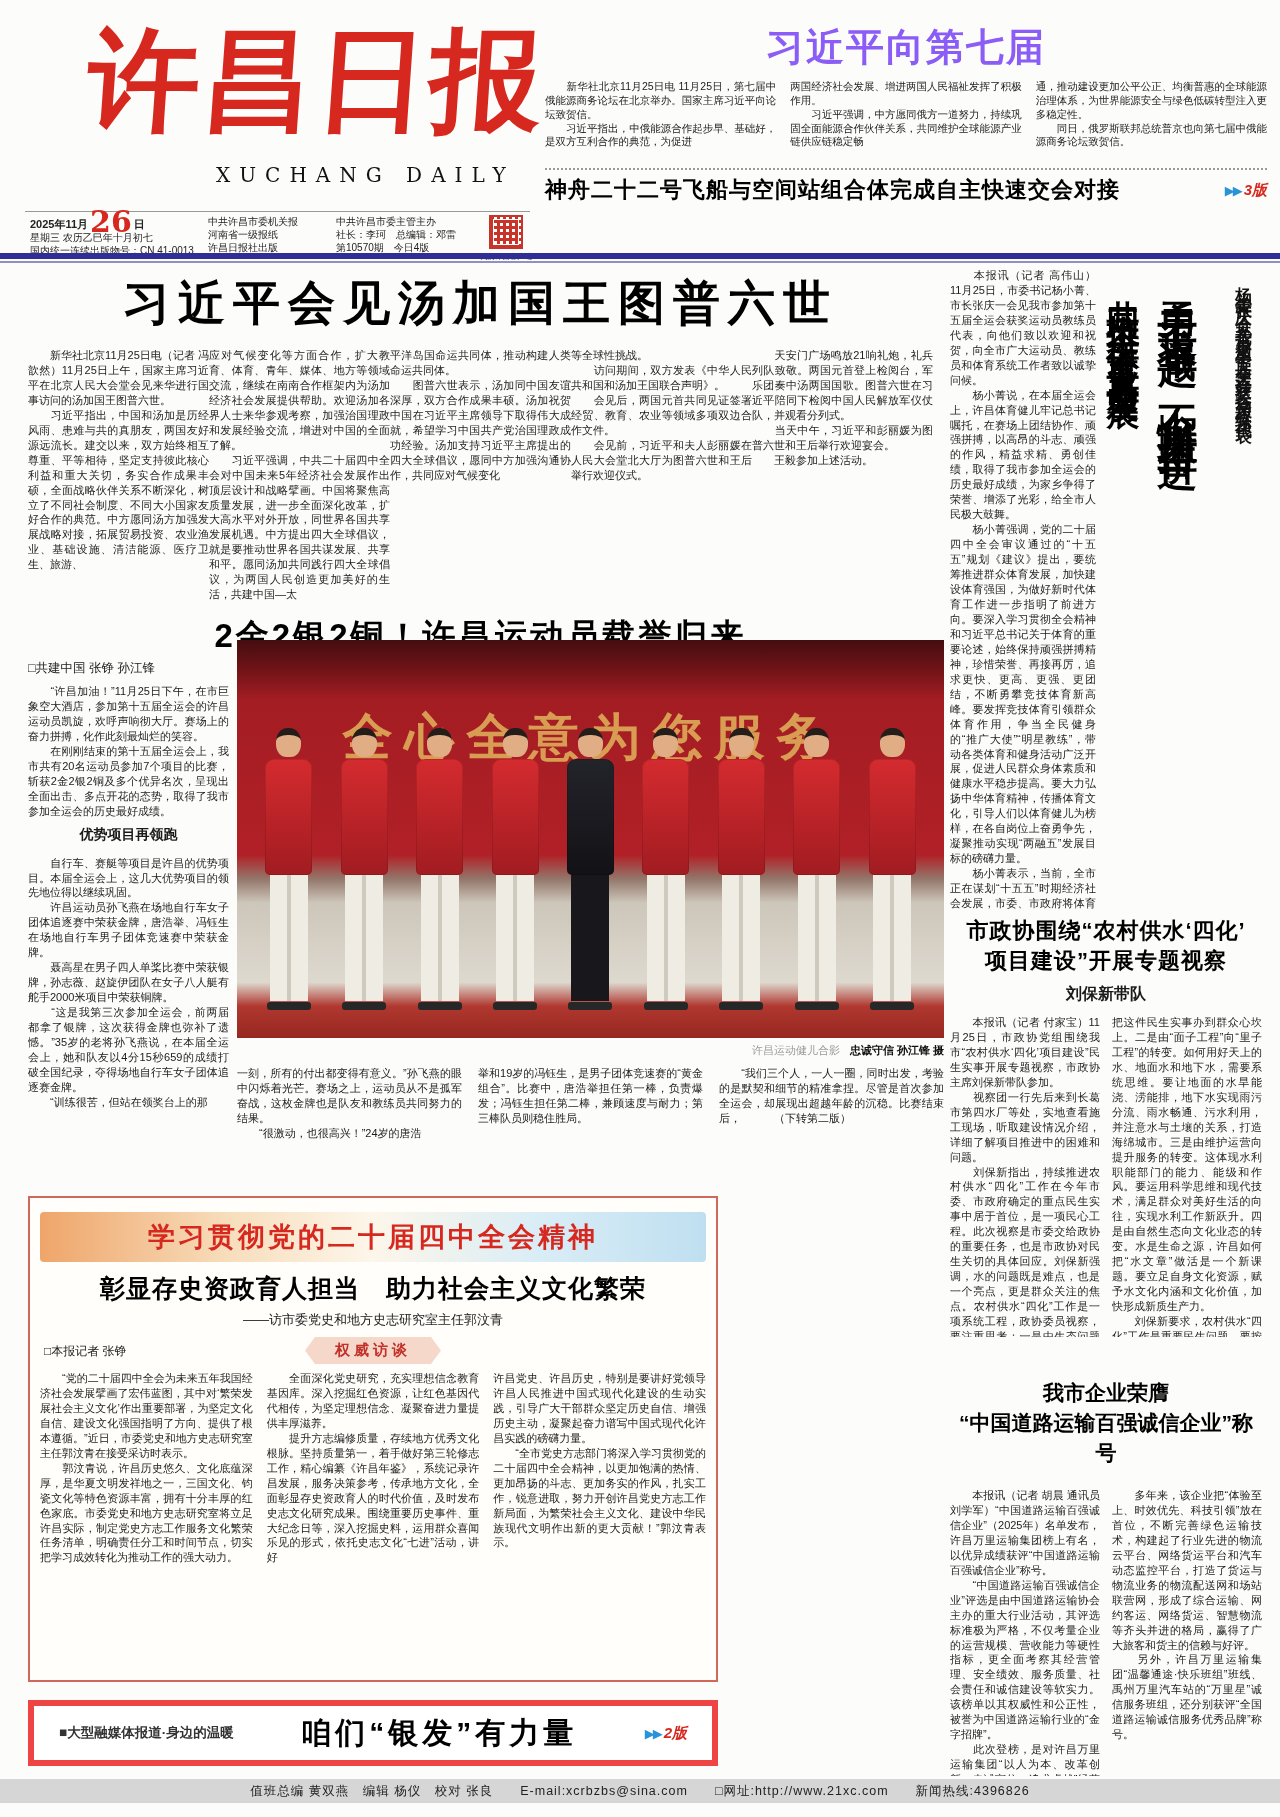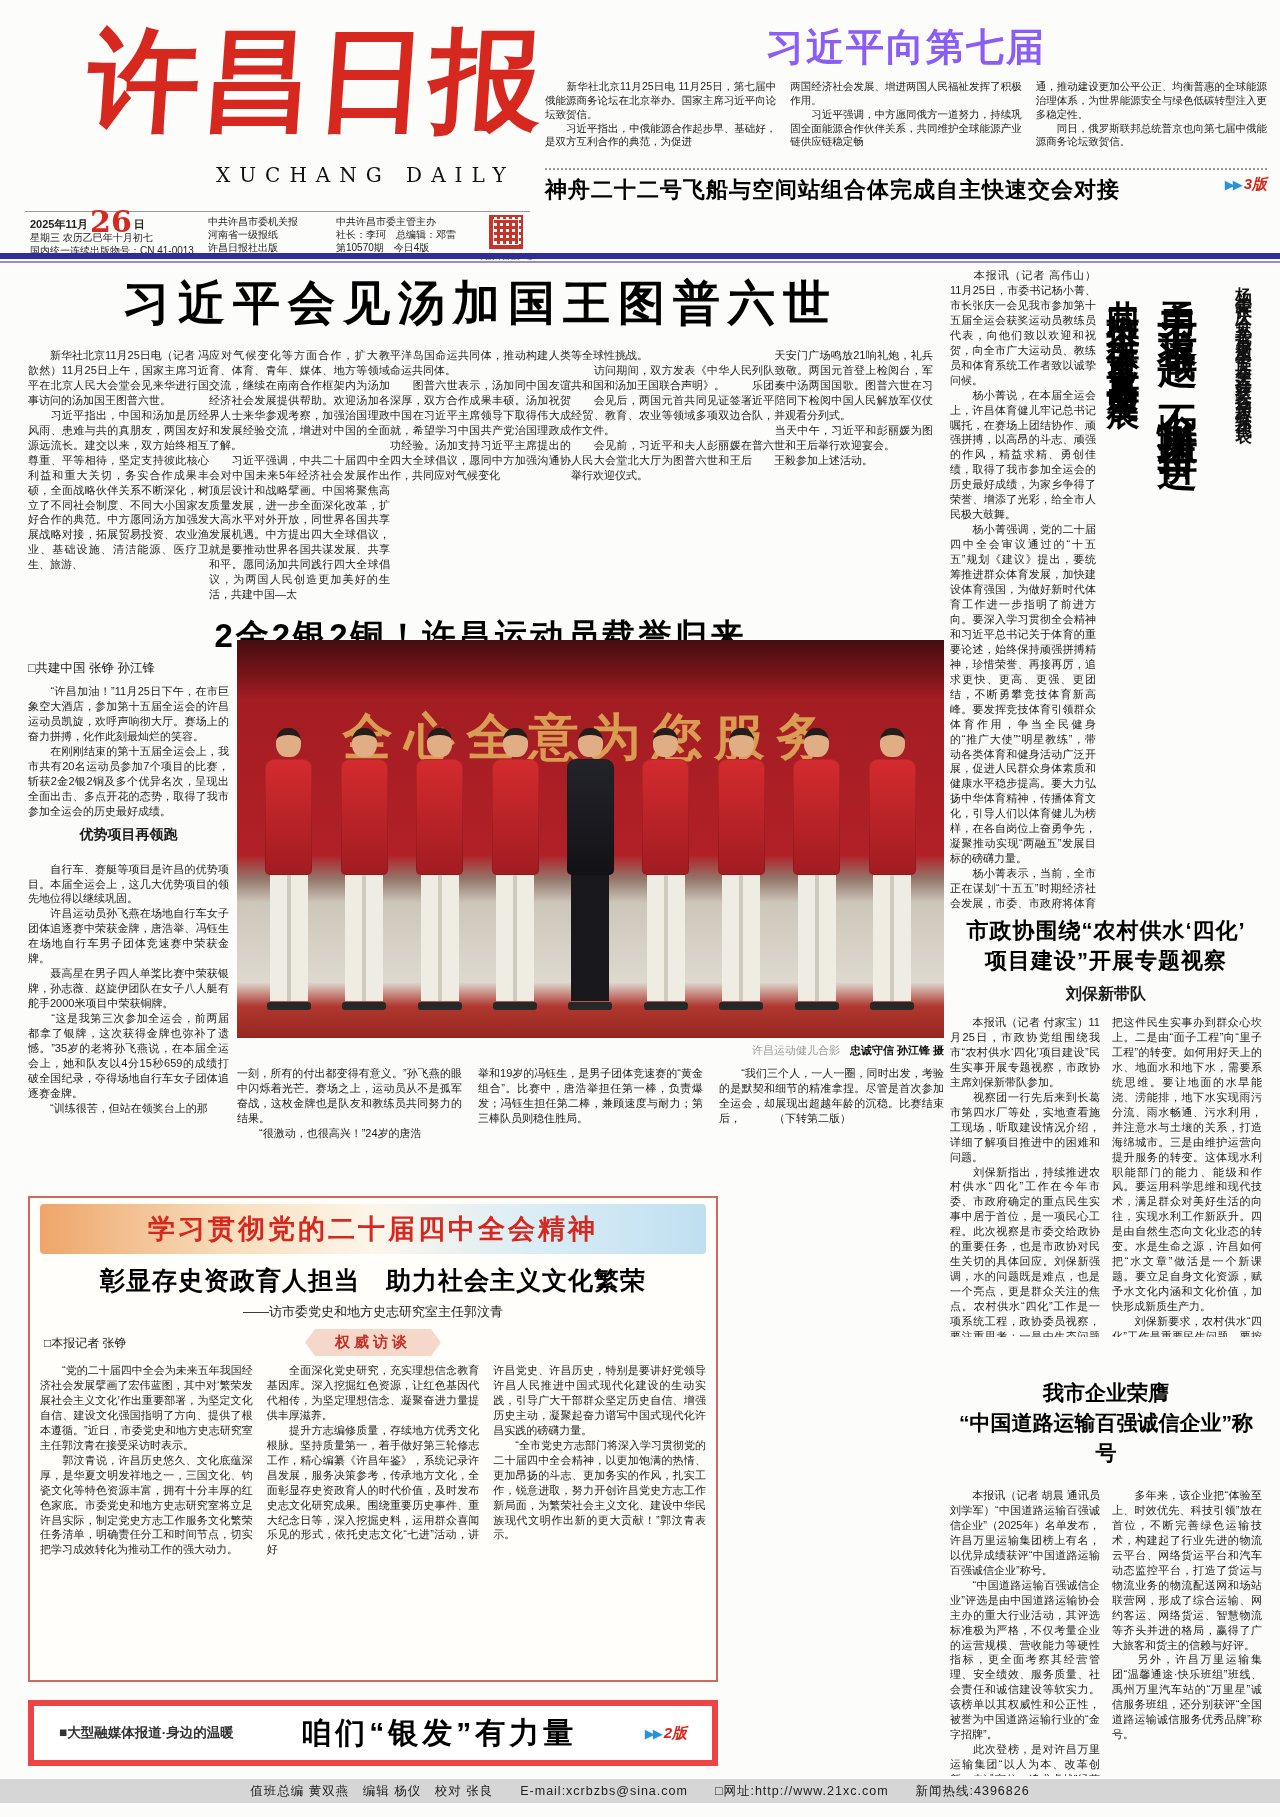--- a/index.html
+++ b/index.html
@@ -20,21 +20,21 @@
       repeating-linear-gradient(90deg,#c8342a 0 3px,#fff 3px 6px);
       border:2px solid #c8342a;outline:1px solid #fff;outline-offset:-5px}
   .qr-caption{font-size:7.5px;color:#444;margin-top:1px;white-space:nowrap}
 
   
   .top-article{position:absolute;left:545px;top:24px;width:722px}
   .ta-h{font-size:38px;font-weight:900;text-align:center;line-height:46px;color:#8b5cf6;letter-spacing:2px}
   .ta-cols{display:flex;gap:14px;margin-top:10px;height:82px;overflow:hidden}
   .ta-cols>div{flex:1;font-size:10.5px;line-height:1.32;text-align:justify;white-space:pre-line}
   .dotted{border-top:2px dotted #9a9a9a;margin-top:6px}
-  .shenzhou{display:flex;align-items:flex-start;justify-content:space-between;margin-top:5px}
+  .shenzhou{display:flex;align-items:center;justify-content:space-between;margin-top:5px}
   .sz-text{font-size:22px;font-weight:900;letter-spacing:1px;color:#000}
   .pageref .arrows{color:#2893d8;font-size:13px;letter-spacing:-2px;margin-right:3px}
   .pageref .pnum{color:#d6281e;font-size:15px;font-style:italic;font-weight:bold}
 
   
   .blue-rule{position:absolute;left:0;top:253px;width:1280px;height:6px;background:#2e2e94}
   .blue-rule2{position:absolute;left:0;top:261px;width:1280px;height:2px;background:#9090c8}
 
   
   .body-txt{font-size:11px;line-height:1.36;text-align:justify;white-space:pre-line;overflow:hidden;color:#1c1c1c}
@@ -48,21 +48,21 @@
   .yang-body{position:absolute;left:950px;top:268px;width:146px;height:644px}
   .yang-vhead{position:absolute;left:1100px;top:270px;height:642px;writing-mode:vertical-rl;text-orientation:upright;font-weight:900;color:#000}
   .yang-vhead .vl1{font-size:40px;letter-spacing:9px;padding-left:6px}
   .yang-vhead .vl2{font-size:33px;letter-spacing:7px;padding-top:4px}
   .yang-kicker{position:absolute;left:1233px;top:274px;height:636px;writing-mode:vertical-rl;text-orientation:upright;font-size:16.5px;letter-spacing:5px;font-weight:bold;color:#111}
 
   
   .sports-head{position:absolute;left:28px;top:614px;width:905px;text-align:center;font-size:33px;font-weight:900;letter-spacing:3px;color:#000;white-space:nowrap}
   .sports-byline{position:absolute;left:28px;top:660px;font-size:12.5px;color:#222}
   .sports-left{position:absolute;left:28px;top:684px;width:201px;height:506px;overflow:hidden}
-  .sports-left .sub{font-size:14px;font-weight:bold;text-align:center;margin:7px 0 18px}
+  .sports-left .sub{font-size:14px;font-weight:bold;text-align:center;margin:7px 0 12px}
   .photo{position:absolute;left:237px;top:640px;width:707px;height:398px;overflow:hidden;
     background:linear-gradient(180deg,#450d10 0%,#6d1317 7%,#a31d23 15%,#b12026 54%,#93766a 60%,#cdc6ba 66%,#ded9cf 86%,#b03830 92%,#96271f 100%)}
   .photo-banner{position:absolute;left:0;right:0;top:64px;text-align:center;font-size:50px;font-weight:bold;color:#e2b35c;letter-spacing:12px;opacity:.85;filter:blur(.6px);white-space:nowrap}
   .crowd{position:absolute;inset:0;display:flex;justify-content:space-around;align-items:flex-end;padding:0 14px 28px}
   .figure{display:flex;flex-direction:column;align-items:center;width:58px}
   .f-head{width:25px;height:29px;background:#e0ad85;border-radius:46% 46% 42% 42%;border-top:7px solid #241d1a}
   .f-torso{width:47px;height:116px;background:linear-gradient(180deg,#d42b2f,#a11c21);border-radius:9px 9px 5px 5px;margin-top:2px;box-shadow:inset 0 0 0 1px rgba(0,0,0,.12)}
   .f-legs{width:38px;height:126px;background:linear-gradient(90deg,#efece4 0 45%,#cfcabe 45% 55%,#efece4 55% 100%)}
   .f-feet{width:44px;height:8px;background:#272727;border-radius:3px;margin-top:1px}
   .figure.suit .f-torso{background:linear-gradient(180deg,#23232a,#121216)}
@@ -80,21 +80,21 @@
   .zx-cols{display:flex;gap:12px;height:322px;overflow:hidden}
   .zx-cols>div{flex:1}
 
   
   .qy{position:absolute;left:950px;top:1378px;width:312px}
   .qy-h{font-size:21px;font-weight:900;text-align:center;line-height:30px;color:#000}
   .qy-cols{display:flex;gap:12px;margin-top:20px;height:288px;overflow:hidden}
   .qy-cols>div{flex:1}
 
   
-  .redbox{position:absolute;left:28px;top:1196px;width:690px;height:486px;border:2px solid #d0695b;background:#fffefb;padding:6px 10px 8px}
+  .redbox{position:absolute;left:28px;top:1196px;width:690px;height:486px;border:2px solid #d0695b;background:#fffefb;padding:14px 10px 8px}
   .rb-banner{height:50px;display:flex;align-items:center;justify-content:center;
     background:linear-gradient(90deg,#efa56a 0%,#f7ddbb 28%,#fdf6ea 50%,#d9edf6 75%,#bfdff0 100%);
     border-radius:4px}
   .rb-banner span{font-size:27px;font-weight:900;color:#d6281e;letter-spacing:3px}
   .rb-head{font-size:25px;font-weight:900;text-align:center;margin-top:10px;letter-spacing:1px;color:#000}
   .rb-sub{font-size:13px;text-align:center;margin-top:6px;color:#222}
   .rb-row{position:relative;margin-top:8px;height:26px}
   .rb-byline{position:absolute;left:4px;top:6px;font-size:12px;color:#222}
   .rb-ribbon{position:absolute;left:50%;transform:translateX(-50%);top:0;background:#f6d8cb;color:#c2302a;font-weight:bold;font-size:15px;letter-spacing:4px;padding:4px 30px;
     clip-path:polygon(10px 0,calc(100% - 10px) 0,100% 50%,calc(100% - 10px) 100%,10px 100%,0 50%)}

